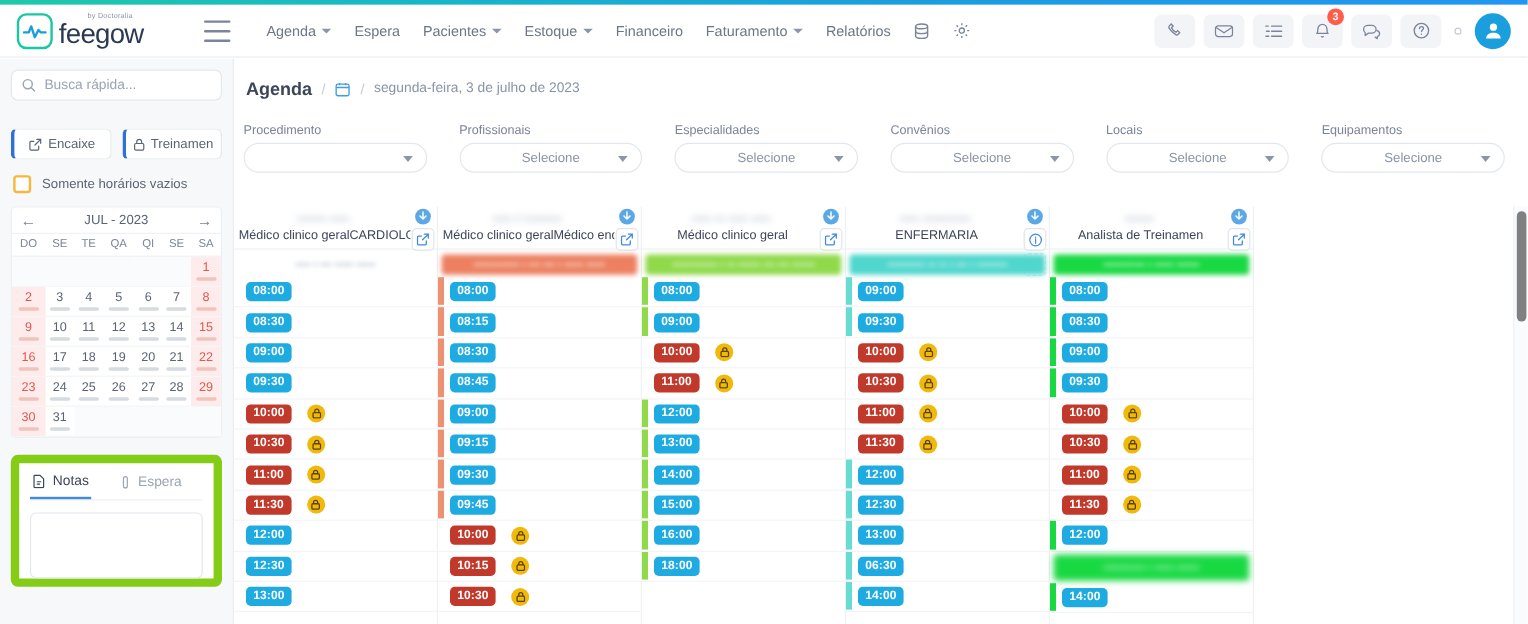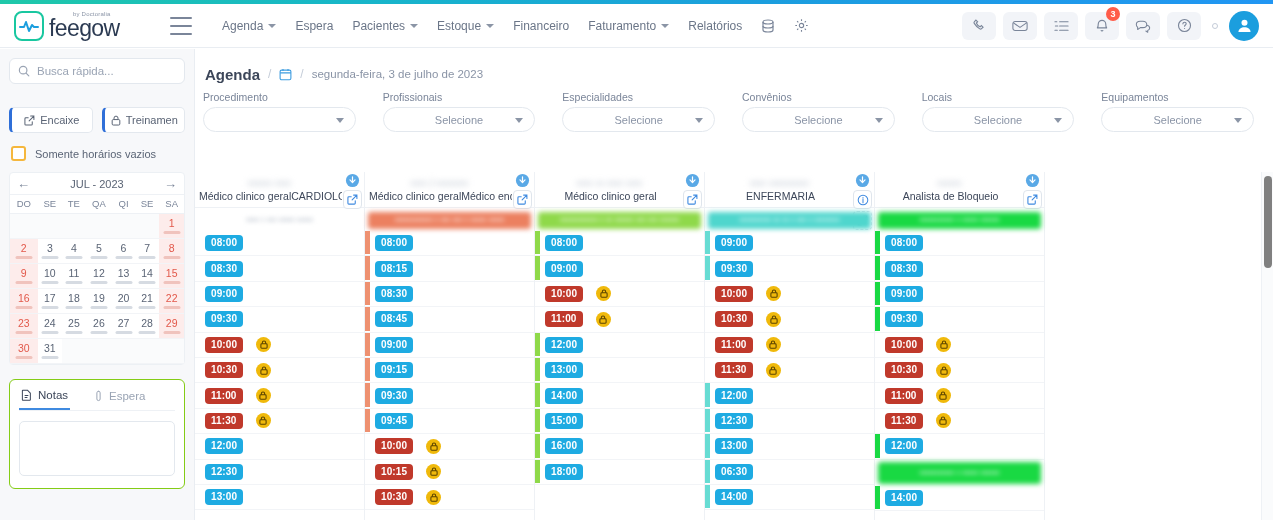--- a/index.html
+++ b/index.html
@@ -149,21 +149,21 @@
     position: absolute; left: 50%; transform: translateX(-50%);
     bottom: 4px; width: 17px; height: 3px; border-radius: 2px;
     background: #d6dbe2;
   }
   .cal-table td.wk .bar { background: #f0c3bd; }
   .cal-table td.empty { background: #fafbfc; border-bottom:1px solid #f2f4f7;}
 
   
   .notes-panel {
     margin-top: 14px; background: #fff;
-    border: 1px solid #84cc16; border-radius: 6px;
+    border: 7px solid #84cc16; border-radius: 6px;
     height: 110px; padding: 0 9px;
   }
   .notes-tabs { display: flex; gap: 22px; border-bottom: 1px solid #eef1f5; }
   .notes-tab {
     display: flex; align-items: center; gap: 6px;
     font-size: 11.5px; padding: 9px 2px 7px 2px; cursor: pointer;
     color: #9aa4b4;
   }
   .notes-tab.active { color: #3c4659; border-bottom: 2px solid #3f8ae0; }
   .notes-area {
@@ -178,21 +178,21 @@
   }
   .breadcrumb {
     display: flex; align-items: center; gap: 8px;
     padding: 12px 0 0 10px; height: 38px;
   }
   .bc-title { font-size: 15px; font-weight: bold; color: #3c4659; }
   .bc-sep { color: #c4ccd8; font-size: 12px; }
   .bc-date { font-size: 11.5px; color: #8a94a6; }
 
   .filters {
-    display: flex; padding: 4px 8px 0 8px; gap: 16px;
+    display: flex; padding: 4px 8px 0 8px; gap: 16px; margin-top: 12px;
   }
   .filter { width: 179px; padding-right: 11px; }
   .filter-label { font-size: 10.5px; color: #7a8599; margin-bottom: 4px; }
   .filter-sel {
     height: 25px; border: 1px solid #e3e8ee; border-radius: 13px;
     background: #fff; display: flex; align-items: center;
     justify-content: center; position: relative;
     font-size: 11px; color: #8a94a6; cursor: pointer;
   }
   .filter-sel .fcaret {
@@ -925,21 +925,21 @@
           <span class="chip free">06:30</span>
         </div>
         <div class="slot">
           <div class="stripe" style="background: rgb(103, 220, 211);"></div>
           <span class="chip free">14:00</span>
         </div>
       </div>
       <div class="acol">
         <div class="acol-head">
           <div class="acol-name">••••••</div>
-          <div class="acol-role">Analista de Bloqueio</div>
+          <div class="acol-role">Analista de Treinamen</div>
           <div class="head-icons">
             <span class="dl-icon">
               <svg width="15" height="15" viewBox="0 0 16 16">
                 <circle cx="8" cy="8" r="7" fill="#5aa9e6"></circle>
                 <path d="M8 4v6M5.3 7.4 8 10.2l2.7-2.8" fill="none" stroke="#fff" stroke-width="1.3" stroke-linecap="round" stroke-linejoin="round"></path>
               </svg>
             </span>
             <span class="sq-btn">
               <svg width="11" height="11" viewBox="0 0 12 12" fill="none" stroke="#3f8ae0" stroke-width="1.2" stroke-linecap="round">
                 <path d="M7.2 1.2h3.6v3.6M10.8 1.2 5.6 6.4"></path>

